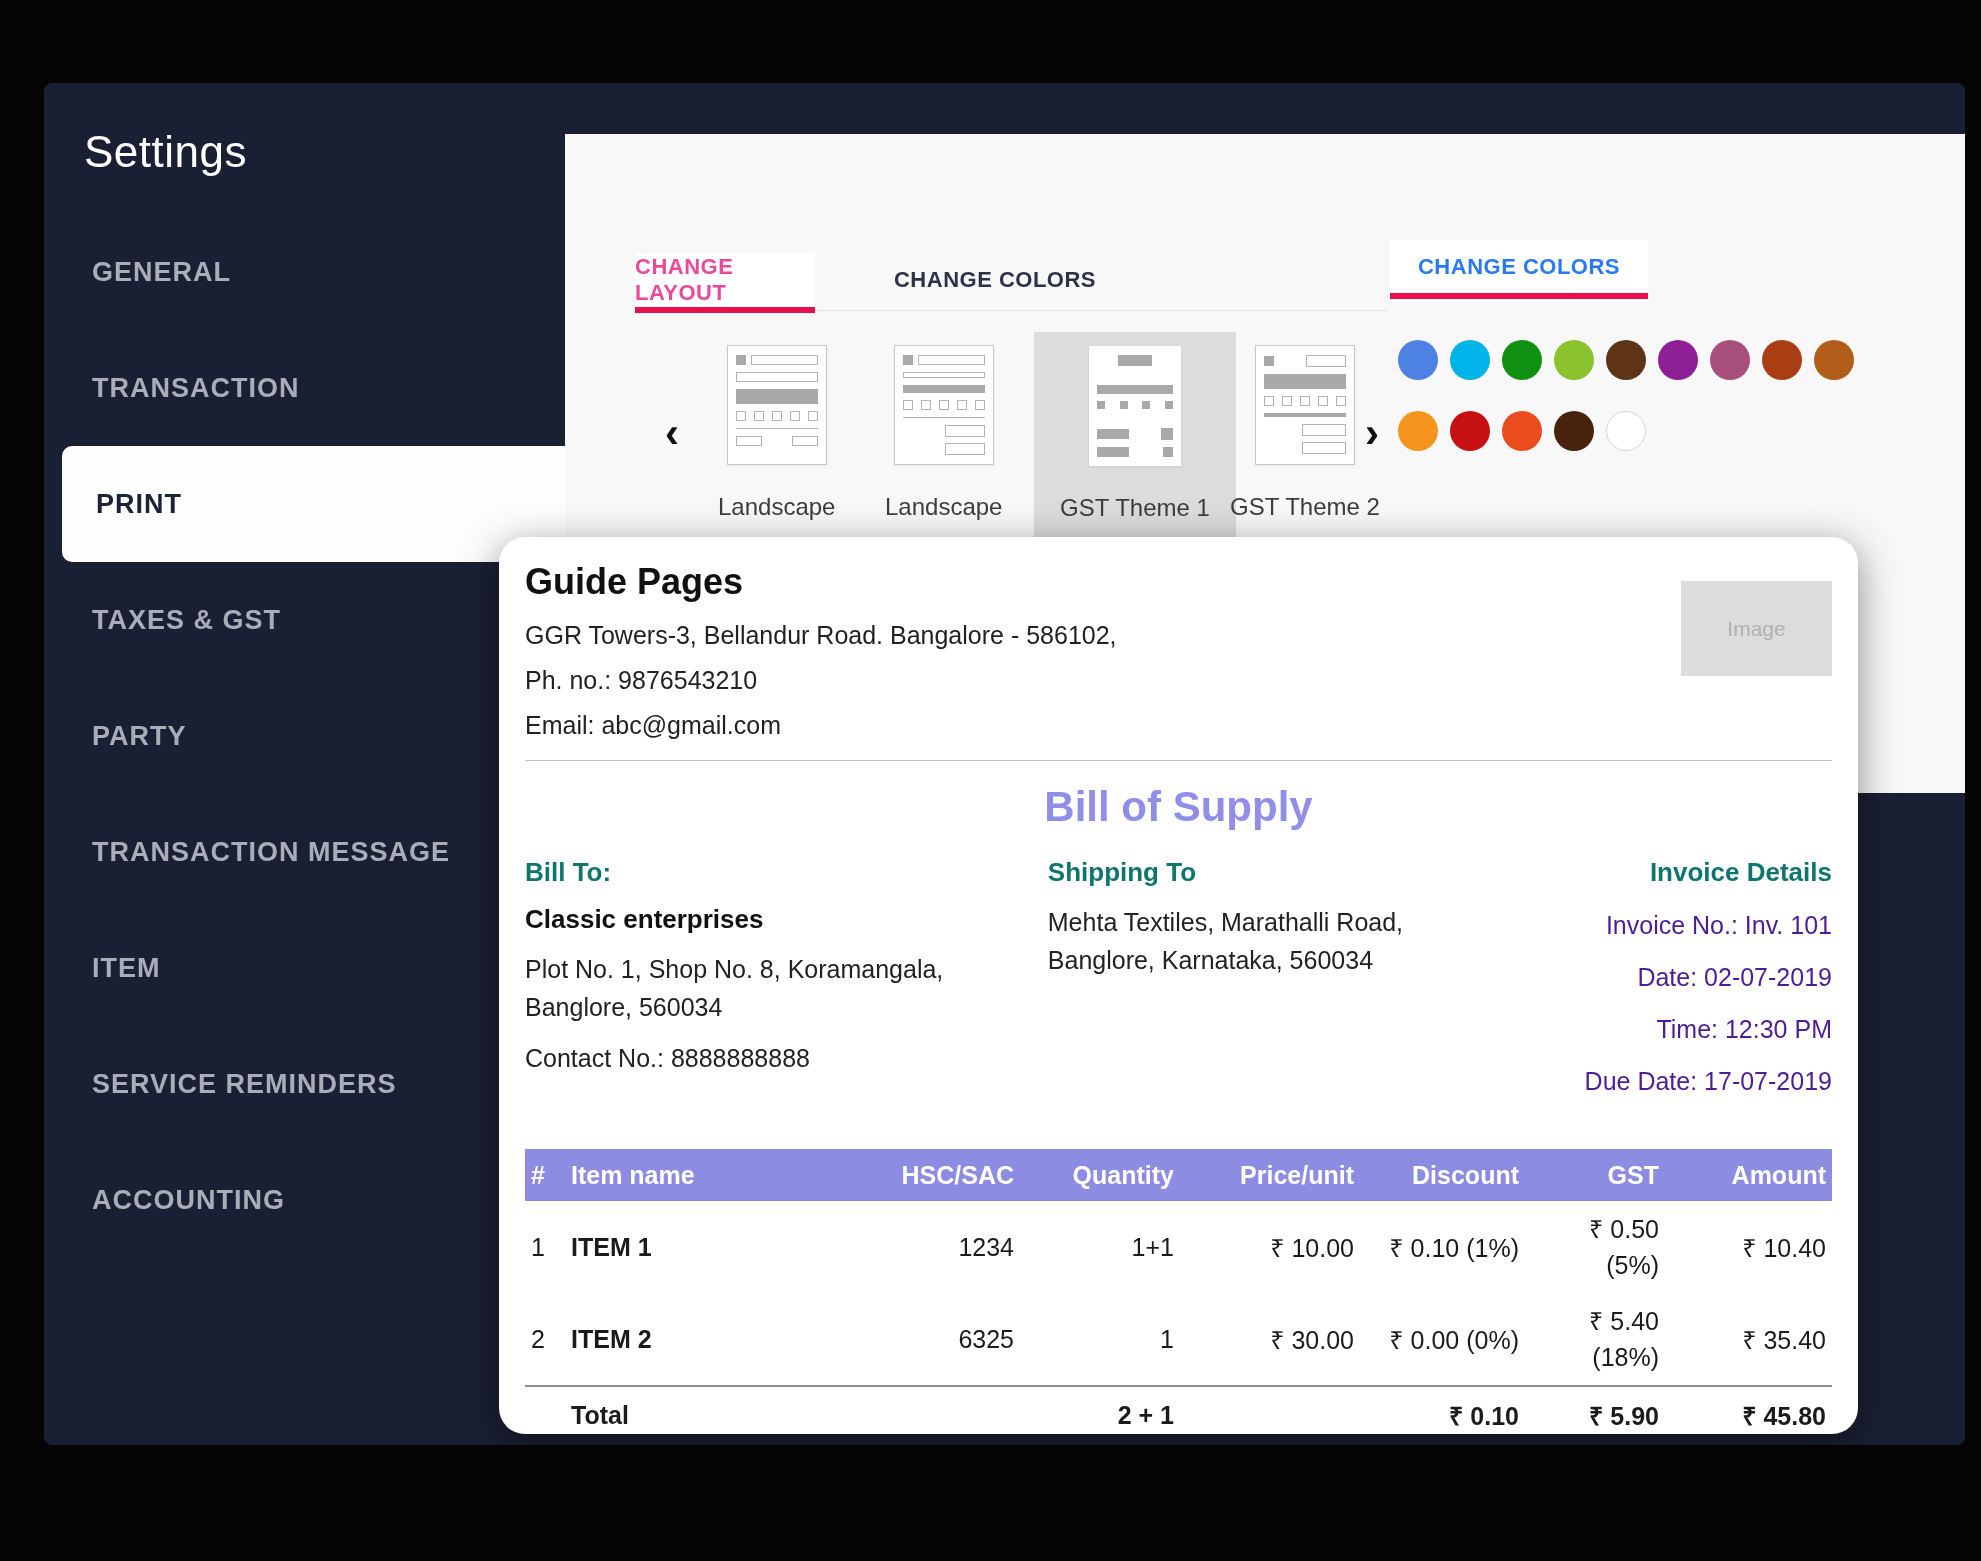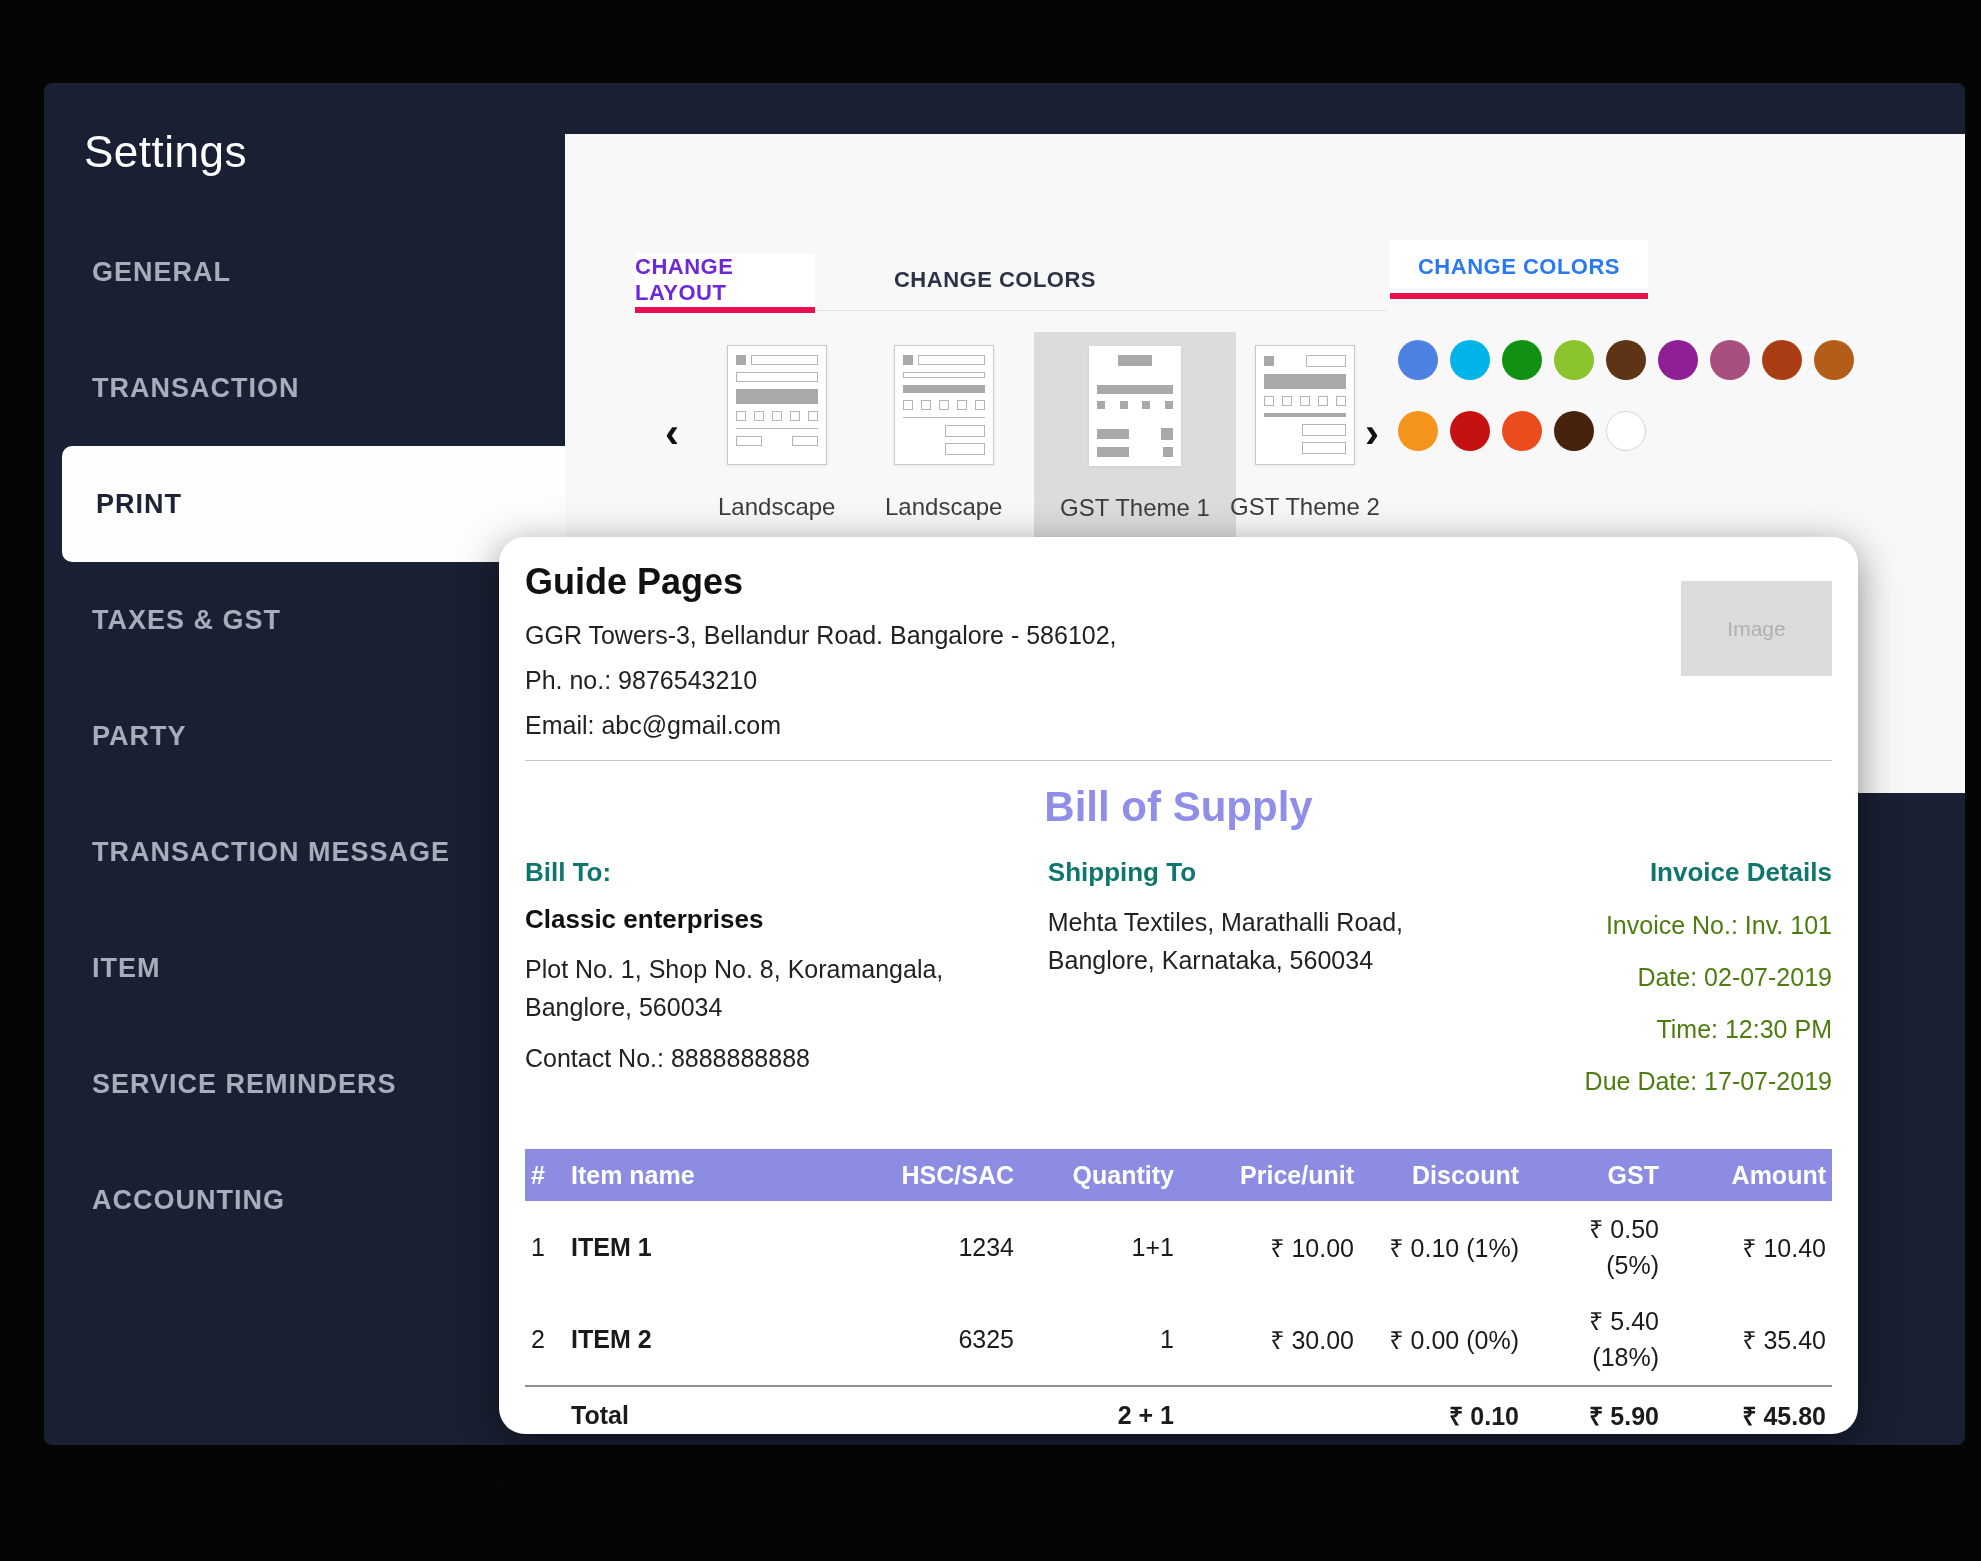--- a/index.html
+++ b/index.html
@@ -24,21 +24,21 @@
     font-size:26px;font-weight:700;letter-spacing:.5px;cursor:pointer;}
   .ptab.active{left:0;width:280px;background:#ffffff;color:#2979f2;border-radius:8px 8px 0 0;
     box-shadow:0 0 6px rgba(0,0,0,.06);}
   .ptab.active::after{content:"";position:absolute;left:0;right:0;bottom:-6px;height:6px;background:#3e4cb8;}
   .ptab.plain{left:300px;width:300px;color:#2c3347;}
 
   
   .ltab-row{position:absolute;left:70px;top:119px;width:752px;height:57px;border-bottom:1px solid #e2e2e2;}
   .ltab{position:absolute;top:0;height:54px;display:flex;align-items:center;justify-content:center;
     font-size:22px;font-weight:700;letter-spacing:.5px;cursor:pointer;}
-  .ltab.active{left:0;width:180px;background:#ffffff;color:#6d28d9;}
+  .ltab.active{left:0;width:180px;background:#ffffff;color:#ec4899;}
   .ltab.active::after{content:"";position:absolute;left:0;right:0;bottom:-6px;height:6px;background:#ea1050;}
   .ltab.plain{left:250px;width:220px;color:#2c3347;}
 
   
   .chev{position:absolute;top:278px;font-size:42px;font-weight:700;color:#111;cursor:pointer;line-height:1;}
   .chev.left{left:100px;} .chev.right{left:800px;}
   .theme-item{position:absolute;display:flex;flex-direction:column;align-items:center;cursor:pointer;}
   .theme-item .lbl{margin-top:22px;font-size:24px;color:#3d3d3d;text-align:center;line-height:1.7;}
   .theme-item.selected{background:#dcdcdc;padding:14px 26px 16px 26px;}
   .t1{left:153px;top:211px;} .t2{left:320px;top:211px;}
@@ -87,21 +87,21 @@
   .divider{height:1px;background:#c4c4c4;margin-top:12px;}
   .inv-title{text-align:center;font-size:42px;font-weight:700;color:#8f8fea;margin:22px 0 26px 0;}
   .parties{display:flex;}
   .p-bill{width:40%;}
   .p-ship{width:33%;}
   .p-det{width:27%;text-align:right;}
   .p-label{font-size:26px;font-weight:700;color:#0f766e;margin-bottom:16px;}
   .p-name{font-size:26px;font-weight:700;color:#111;margin-bottom:16px;}
   .p-line{font-size:25px;color:#222;line-height:1.5;}
   .p-contact{font-size:25px;color:#222;margin-top:18px;}
-  .det-line{font-size:25px;color:#4d7c0f;margin-bottom:19px;margin-top:23px;}
+  .det-line{font-size:25px;color:#4c1d95;margin-bottom:19px;margin-top:23px;}
 
   table.items{width:100%;border-collapse:collapse;table-layout:fixed;margin-top:34px;}
   table.items col.c0{width:40px;} table.items col.c1{width:290px;} table.items col.c2{width:165px;}
   table.items col.c3{width:160px;} table.items col.c4{width:180px;} table.items col.c5{width:165px;}
   table.items col.c6{width:140px;} table.items col.c7{width:167px;}
   .items thead th{background:#8c8ce2;color:#ffffff;font-size:25px;font-weight:700;height:52px;
     text-align:right;padding:0 6px;white-space:nowrap;}
   .items thead th.al{text-align:left;}
   .items td{font-size:25px;color:#1b1b1b;text-align:right;padding:0 6px;height:92px;vertical-align:middle;}
   .items td.al{text-align:left;}

